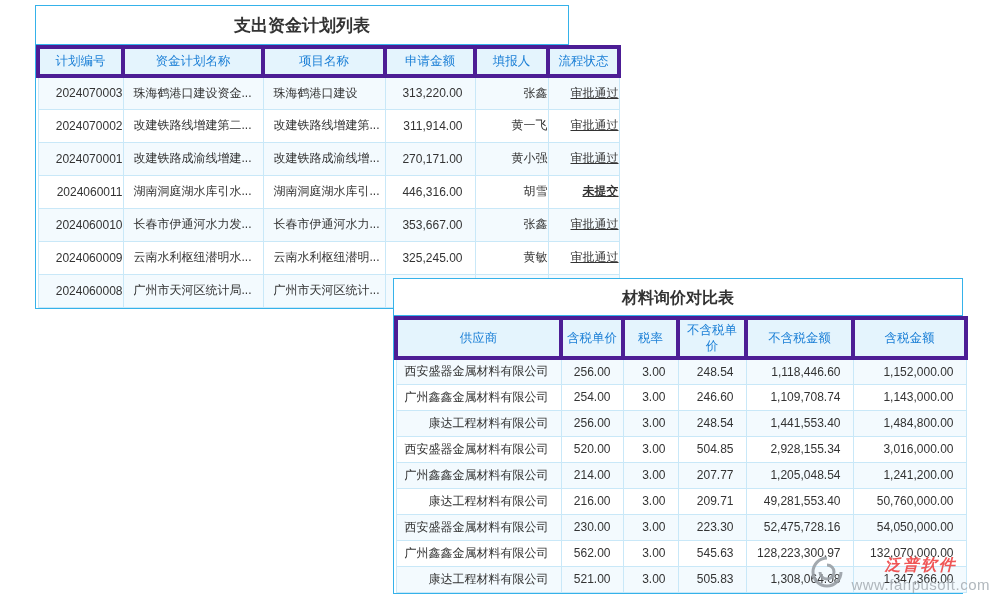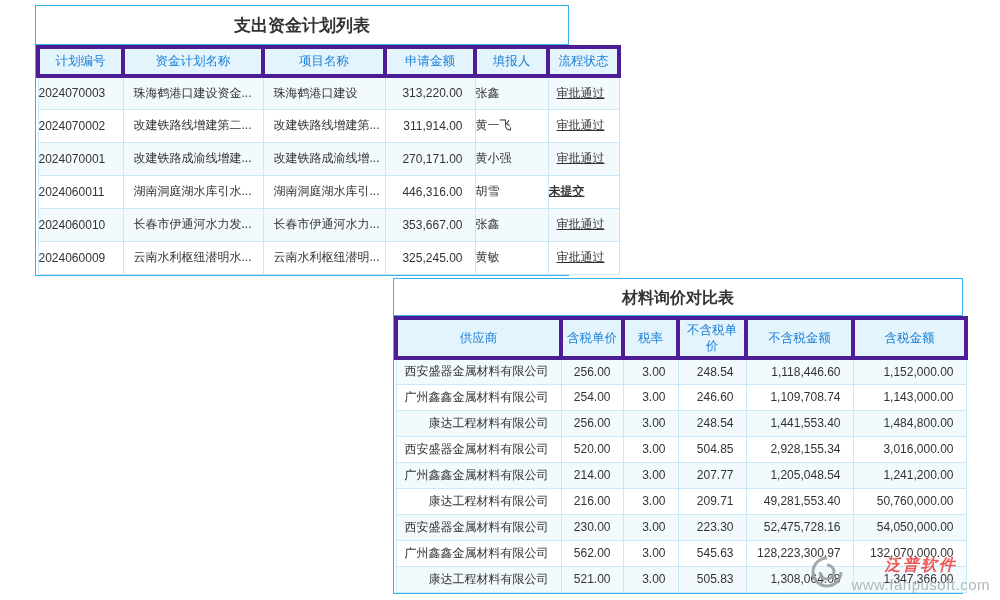--- a/index.html
+++ b/index.html
@@ -23,21 +23,21 @@
              overflow:hidden; white-space:nowrap; text-overflow:ellipsis; }
   #fund-table th { height:29px; }
   #fund-table td { height:33px; }
   #material-table th { height:40px; line-height:1.3; padding:0 3px; }
   #material-table td { height:26px; }
   .grid tbody tr:nth-child(odd) { background:#f3fafe; }
   .grid tbody tr:nth-child(even) { background:#ffffff; }
 
   .t-left   { text-align:left;  padding-left:10px; }
   .t-right  { text-align:right; padding-right:12px; }
-  .t-center { text-align:left; }
+  .t-center { text-align:right; }
   .c-link { color:#1b7fd6; }
   .c-num  { color:#333333; }
   .status-approved    { color:#1fa14f; text-decoration:underline;padding-left:8px; }
   .status-unsubmitted { color:#e5414e; text-decoration:underline;font-weight:bold; }
 
   .watermark { position:absolute; right:10px; bottom:6px; z-index:5;
                display:flex; align-items:center; gap:6px; opacity:0.9; }
   .wm-text { display:flex; flex-direction:column; align-items:center; }
   .wm-brand { font-size:16px; font-weight:bold; color:#ef4444; letter-spacing:2px;
               font-style:italic; }
@@ -111,20 +111,28 @@
             <td class="t-center status-approved">审批通过</td>
           </tr>
           <tr>
             <td class="c-link t-center">2024060009</td>
             <td class="c-link t-left">云南水利枢纽潜明水...</td>
             <td class="c-link t-left">云南水利枢纽潜明...</td>
             <td class="c-num t-right">325,245.00</td>
             <td class="c-link t-center">黄敏</td>
             <td class="t-center status-approved">审批通过</td>
           </tr>
+          <tr>
+            <td class="c-link t-center">2024060008</td>
+            <td class="c-link t-left">广州市天河区统计局...</td>
+            <td class="c-link t-left">广州市天河区统计...</td>
+            <td class="c-num t-right"></td>
+            <td class="c-link t-center"></td>
+            <td class="t-center"></td>
+          </tr>
         </tbody>
     </table>
   </section>
 
   <section class="panel panel-material">
     <div class="panel-title">材料询价对比表</div>
     <table class="grid" id="material-table">
       <colgroup>
         <col style="width:165px">
           <col style="width:62px">

